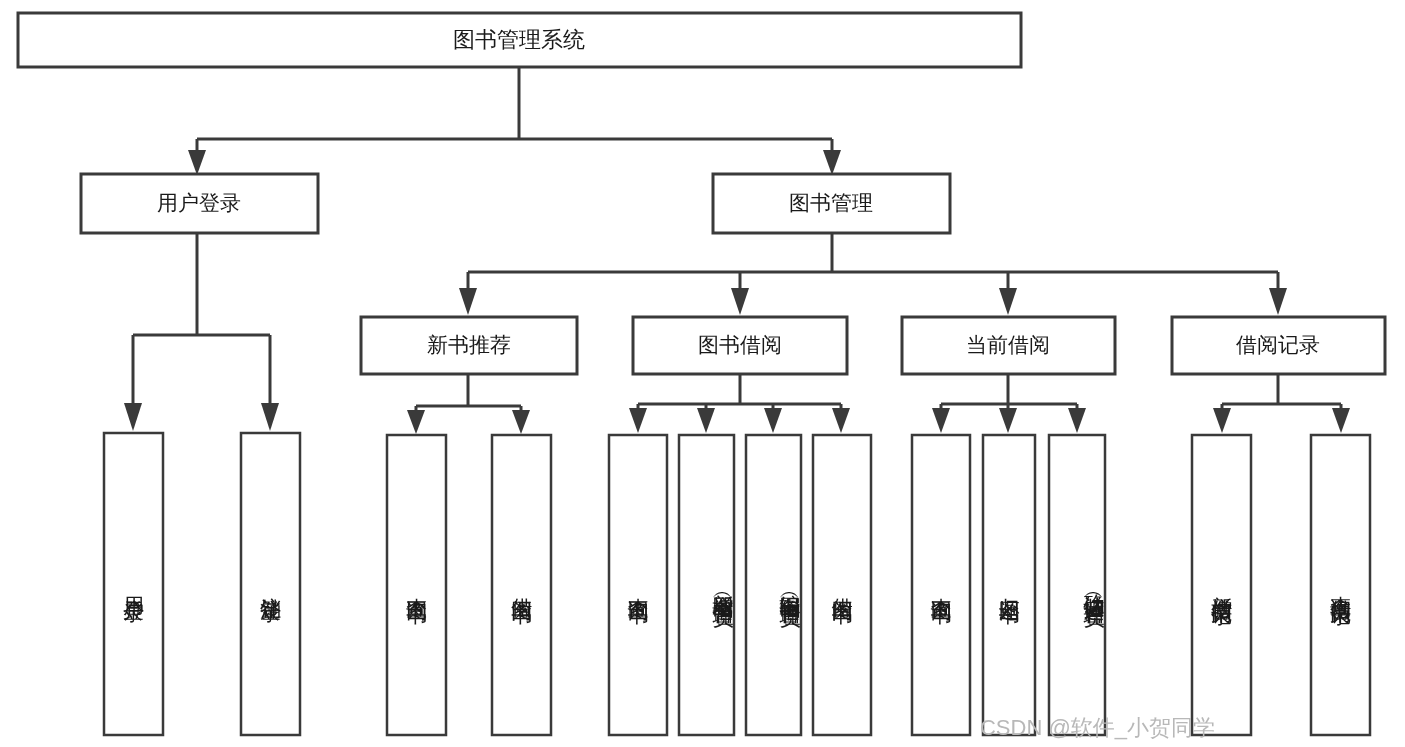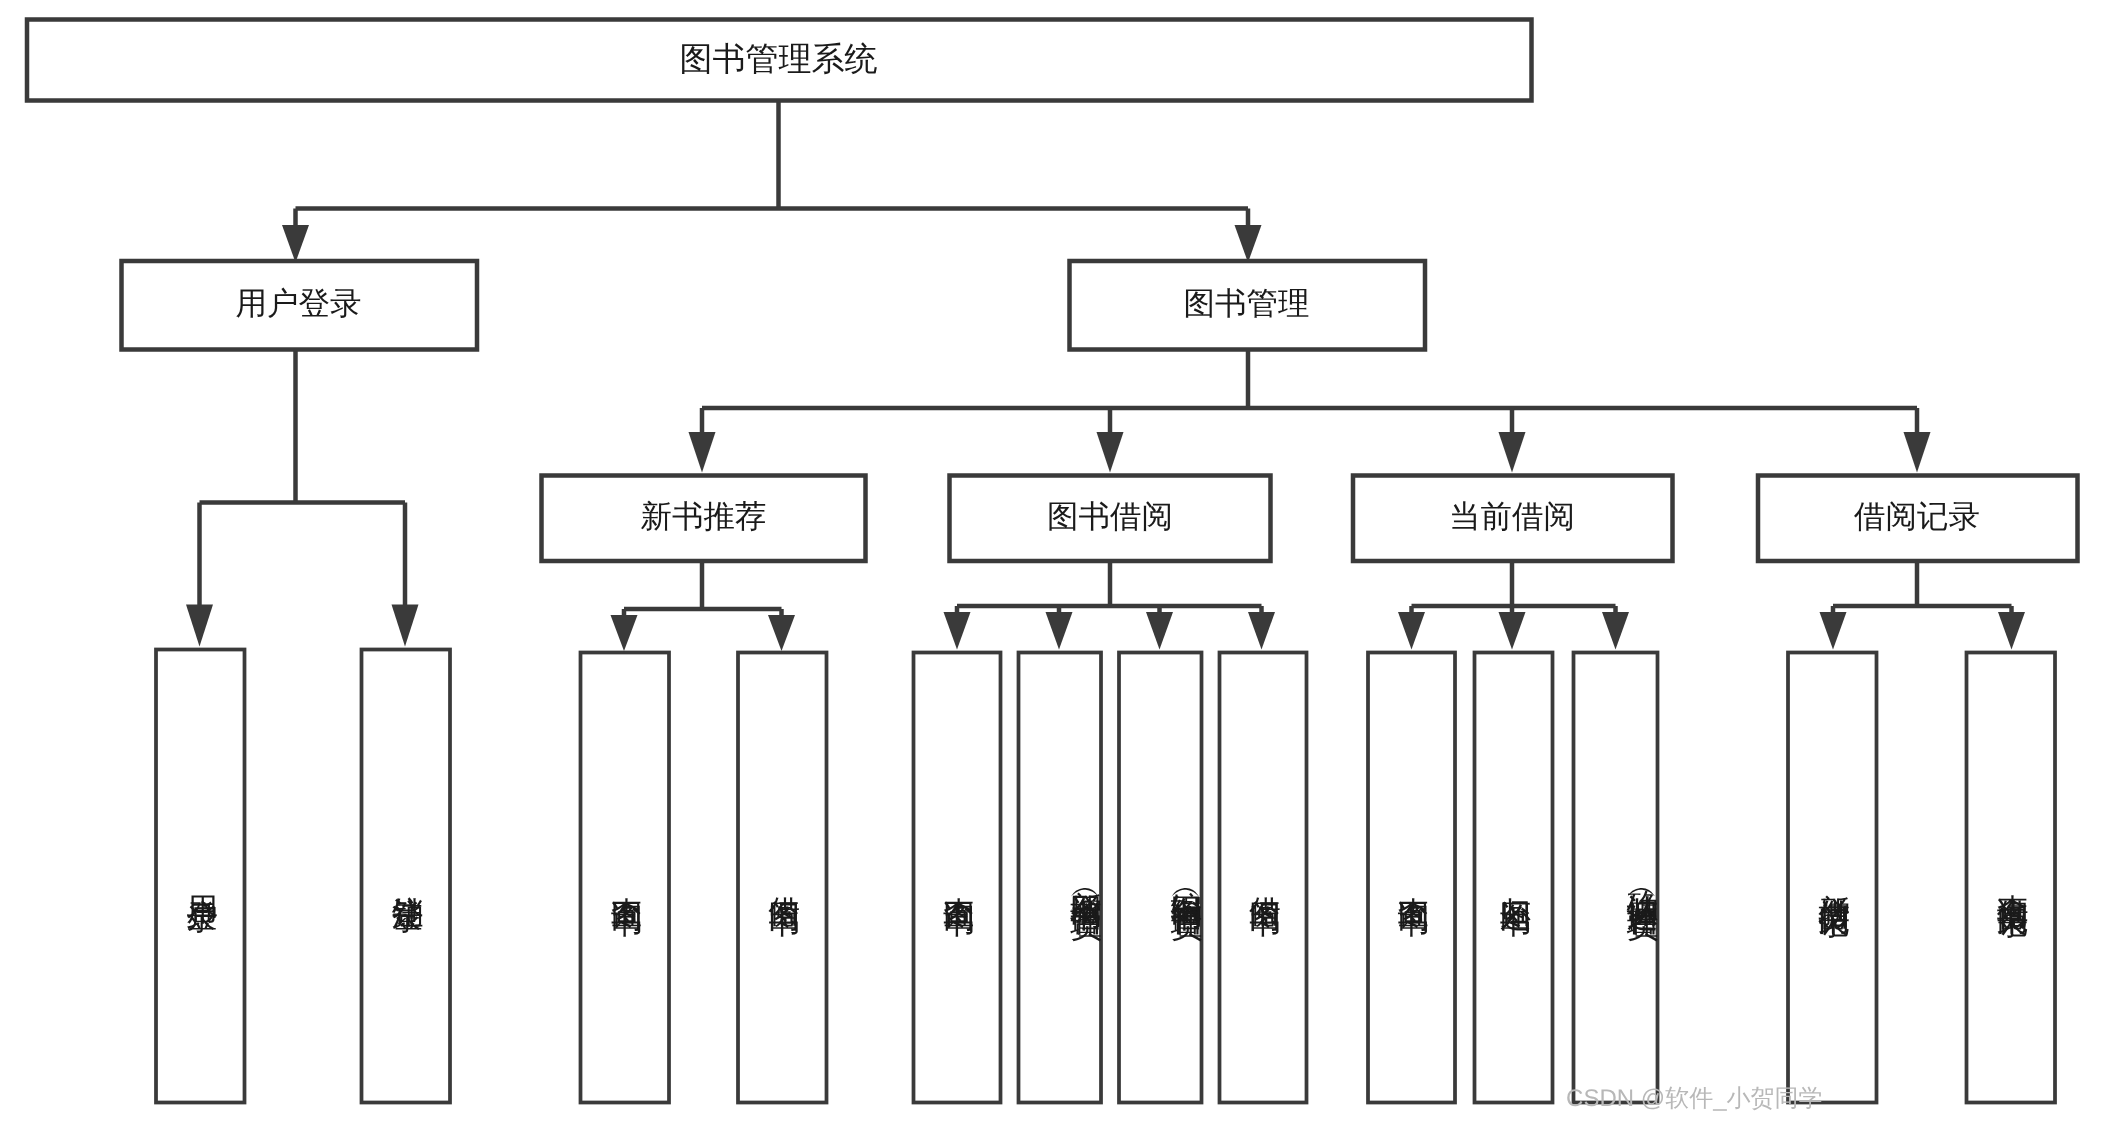--- a/index.html
+++ b/index.html
@@ -75,21 +75,21 @@
     user-select: none;
   }
   .vlabel.centered {
     align-items: center;
   }
   .watermark {
     position: absolute;
     right: 6px;
     bottom: 4px;
     font-family: "Liberation Sans", "DejaVu Sans", sans-serif;
-    font-size: 16px;
+    font-size: 22px;
     color: #b8b8b8;
     white-space: nowrap;
     user-select: none;
     margin-left: 24px;
   }
 </style>
 </head>
 <body>
 
 <div id="diagram-root">

